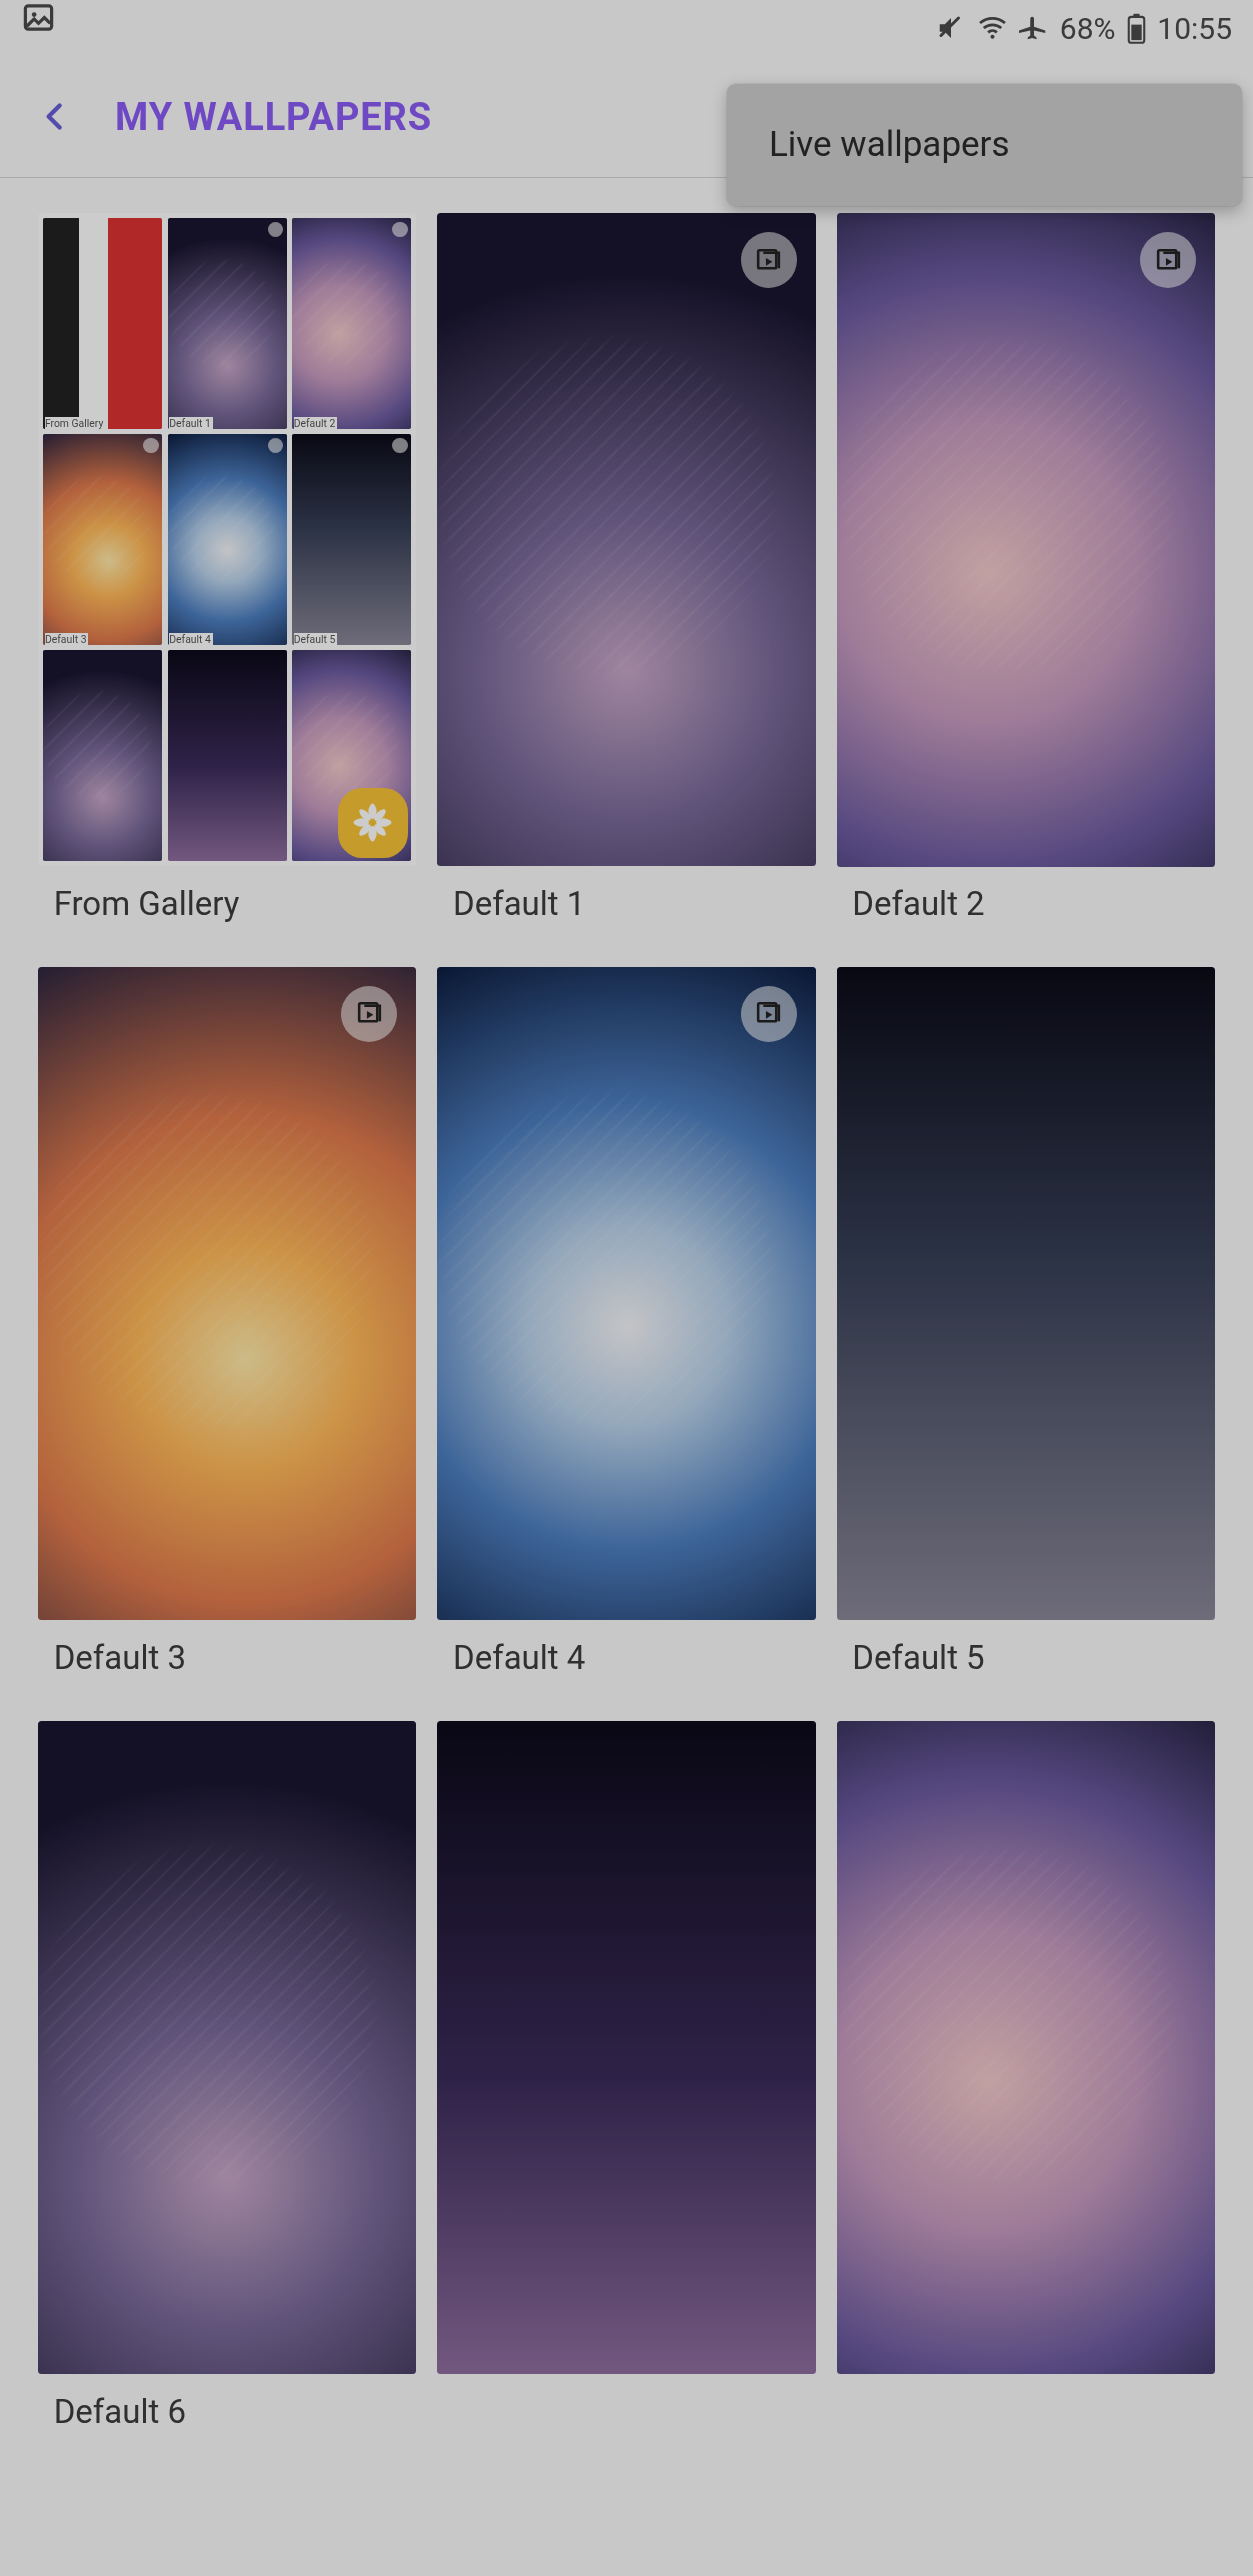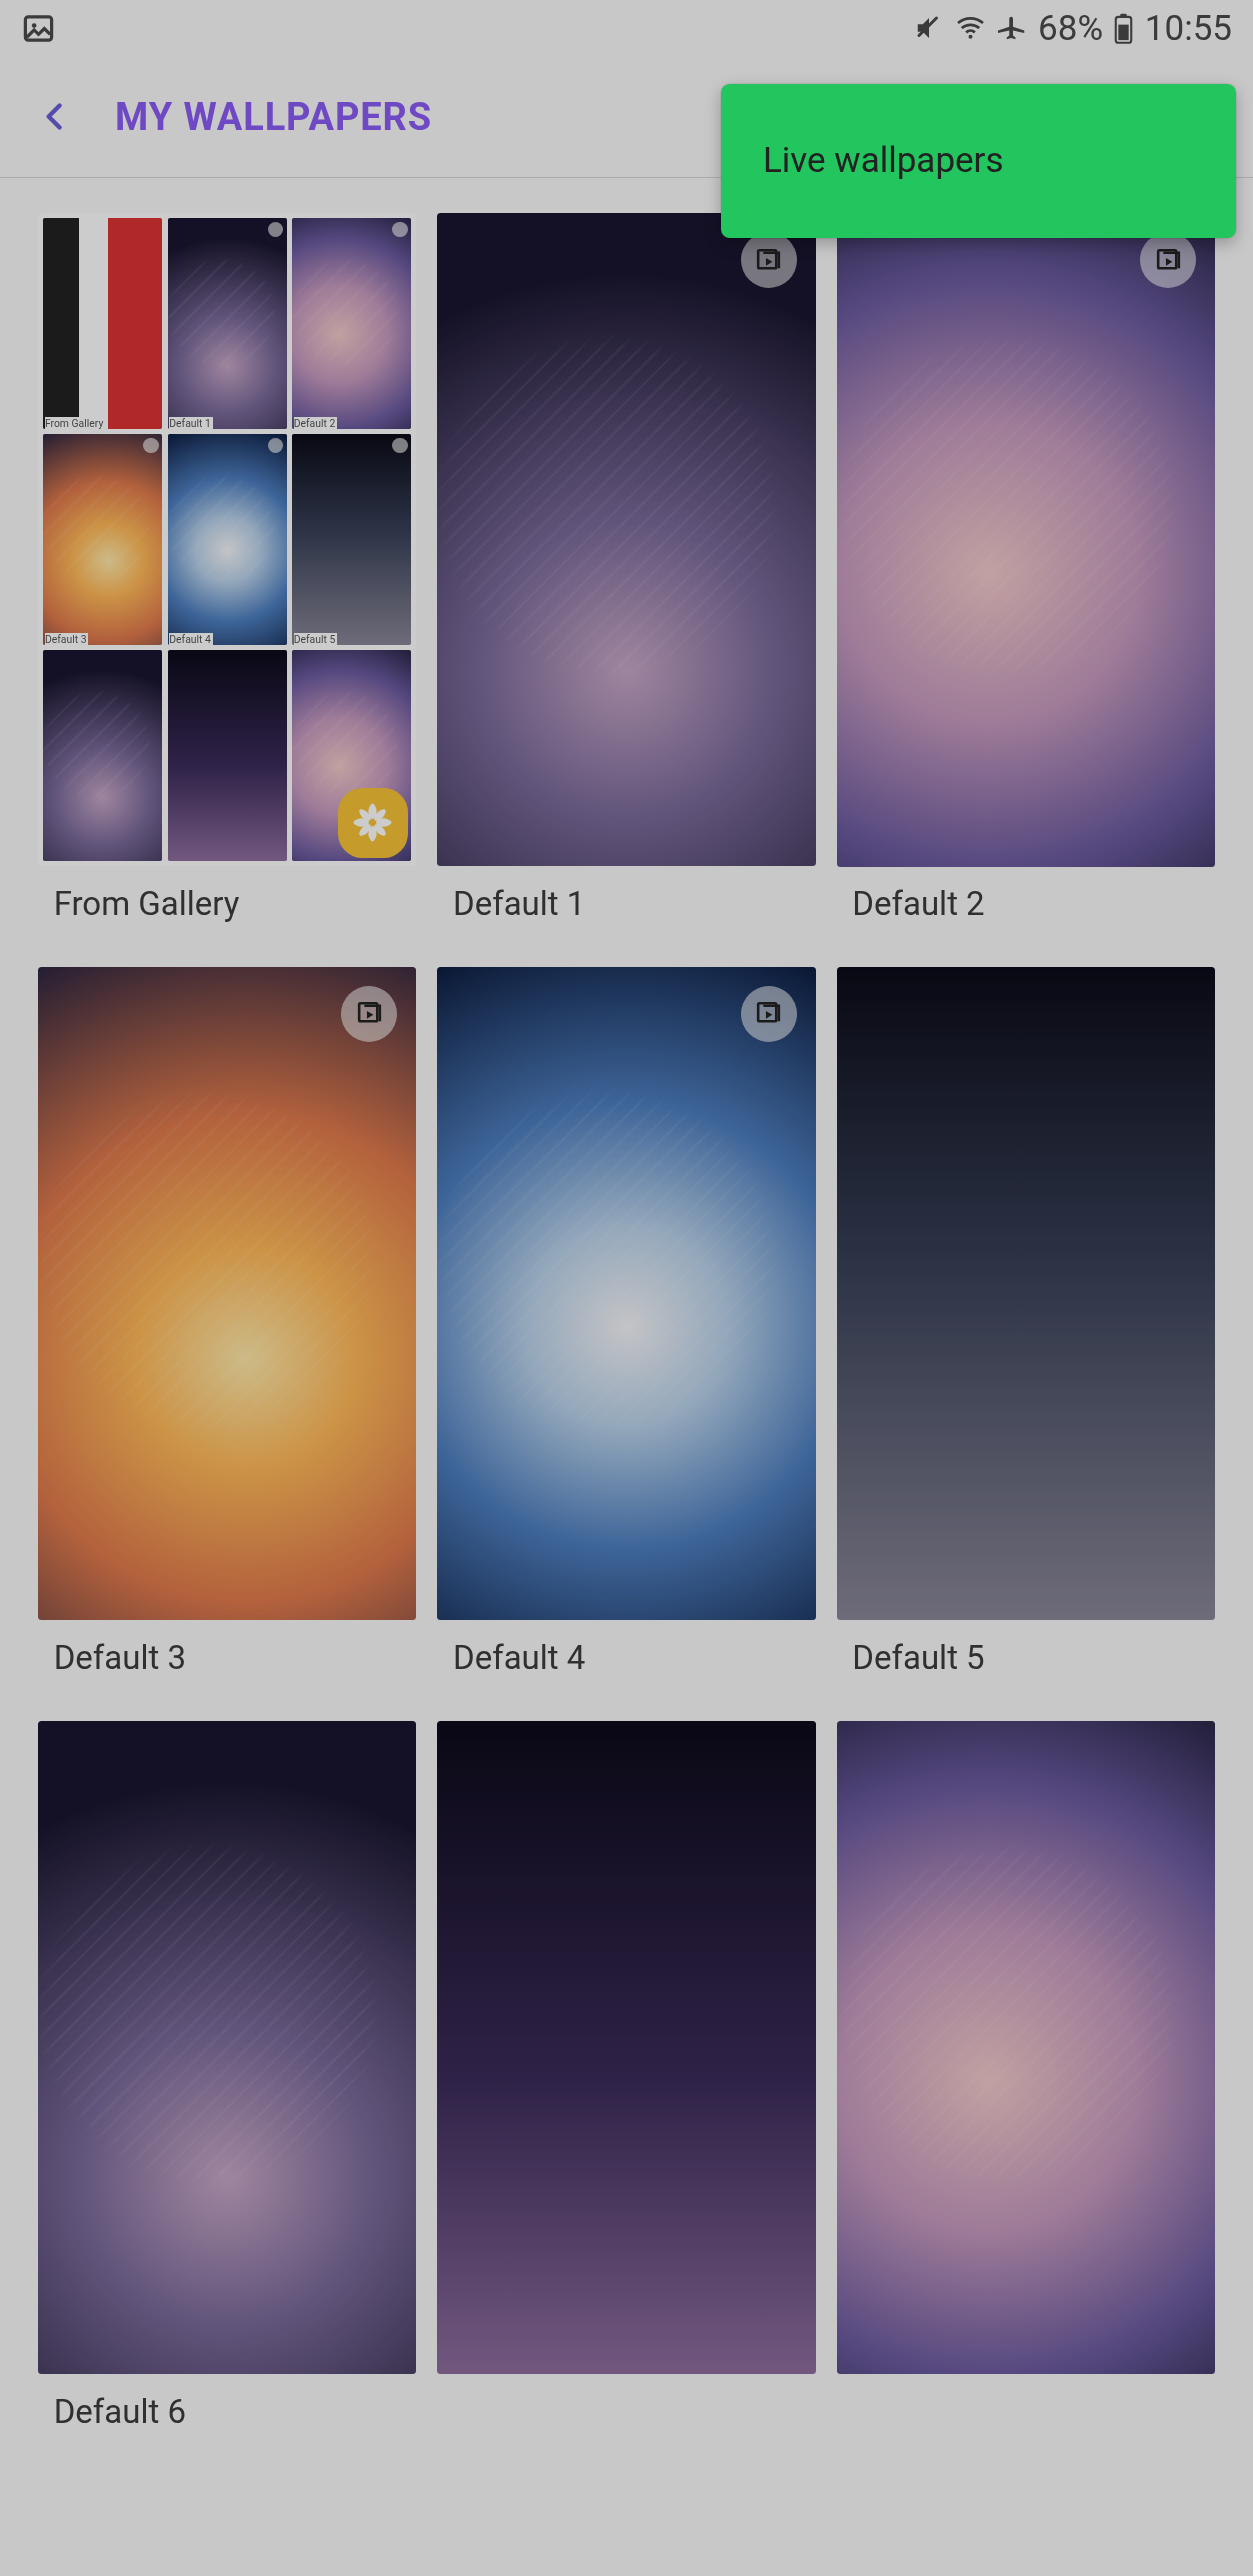--- a/index.html
+++ b/index.html
@@ -9,24 +9,23 @@
   font-family: -apple-system, "Segoe UI", Roboto, sans-serif;
   background: #fafafa;
   overflow: hidden;
   position: relative;
 }
 
 
 .status-bar {
   height: 56px;
   display: flex;
-  align-items: center;
   padding: 0 21px;
   color: #4a4a4a;
-  font-size: 35px;
+  font-size: 30px;
 }
 .status-bar .left { flex: 0 0 auto; }
 .status-bar .spacer { flex: 1 1 auto; }
 .status-bar .right {
   display: flex;
   align-items: center;
   gap: 10.4px;
   font-weight: 400;
 }
 .status-bar svg { display: block; }
@@ -167,26 +166,26 @@
   position: absolute;
   inset: 0;
   background: rgba(0,0,0,.20);
   pointer-events: none;
 }
 
 
 .popup {
   position: absolute;
   top: 84px;
-  right: 17px;
+  right: 11px;
   width: 515px;
-  background: #22c55e;
+  background: #a3a3a3;
   border-radius: 8.7px;
   box-shadow: 0 5.2px 15.7px rgba(0,0,0,.25), 0 0 0 0.9px rgba(0,0,0,.06);
-  padding: 46px 0;
+  padding: 30px 0;
 }
 .popup-item {
   padding: 10.4px 42px;
   font-size: 35px;
   color: #222;
 }
 </style>
 </head>
 <body>
 

